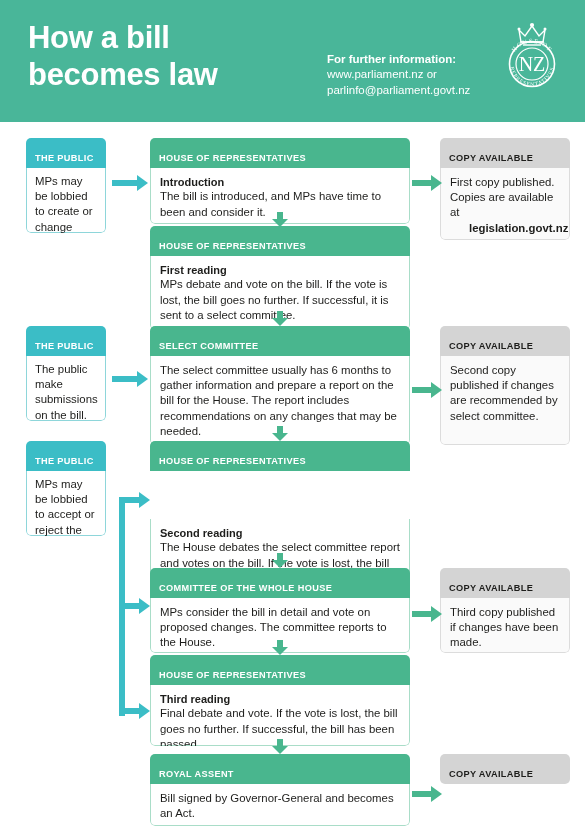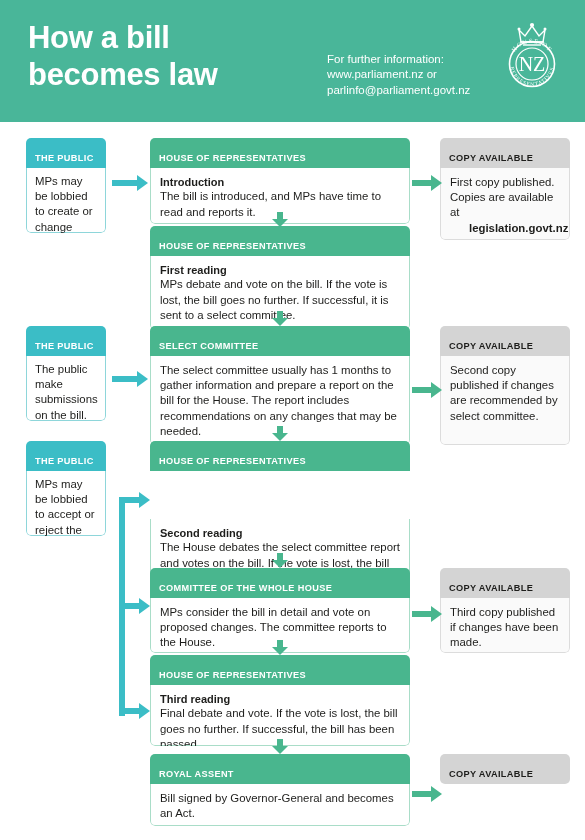--- a/index.html
+++ b/index.html
@@ -39,21 +39,21 @@
   #header-info {
     position: absolute;
     left: 327px; top: 52px;
     width: 170px;
     color: #ffffff;
     font-size: 11.5px;
     line-height: 1.33;
   }
   #header-info .info-label {
     display: block;
-    font-weight: normal;
+    font-weight: bold;
     font-size: 11.5px;
   }
   #crest {
     position: absolute;
     left: 497px; top: 18px;
     width: 70px; height: 88px;
   }
 
   
   .card {
@@ -190,36 +190,36 @@
 
   <div class="card public" style="left:26px; top:441px;">
     <div class="card-head">THE PUBLIC</div>
     <div class="card-body" style="height:65px;">MPs may be lobbied to accept or reject the bill.</div>
   </div>
 
   <div class="card house" style="left:150px; top:138px;">
     <div class="card-head">HOUSE OF REPRESENTATIVES</div>
     <div class="card-body" style="height:56px;">
       <span class="b-title">Introduction</span>
-      <span>The bill is introduced, and MPs have time to read and reports it.</span>
+      <span>The bill is introduced, and MPs have time to been and consider it.</span>
     </div>
   </div>
 
   <div class="card house" style="left:150px; top:226px;">
     <div class="card-head">HOUSE OF REPRESENTATIVES</div>
     <div class="card-body" style="height:74px;">
       <span class="b-title">First reading</span>
       <span>MPs debate and vote on the bill. If the vote is lost, the bill goes no further. If successful, it is sent to a select committee.</span>
     </div>
   </div>
 
   <div class="card house" style="left:150px; top:326px;">
     <div class="card-head">SELECT COMMITTEE</div>
     <div class="card-body" style="height:89px;">
-      <span>The select committee usually has 1 months to gather information and prepare a report on the bill for the House. The report includes recommendations on any changes that may be needed.</span>
+      <span>The select committee usually has 6 months to gather information and prepare a report on the bill for the House. The report includes recommendations on any changes that may be needed.</span>
     </div>
   </div>
 
   <div class="card house" style="left:150px; top:441px;">
     <div class="card-head">HOUSE OF REPRESENTATIVES</div>
     <div class="card-body" style="height:101px;margin-top:48px;">
       <span class="b-title">Second reading</span>
       <span>The House debates the select committee report and votes on the bill. If the vote is lost, the bill goes no further. If successful, the bill is ready for the committee of the whole House.</span>
     </div>
   </div>

